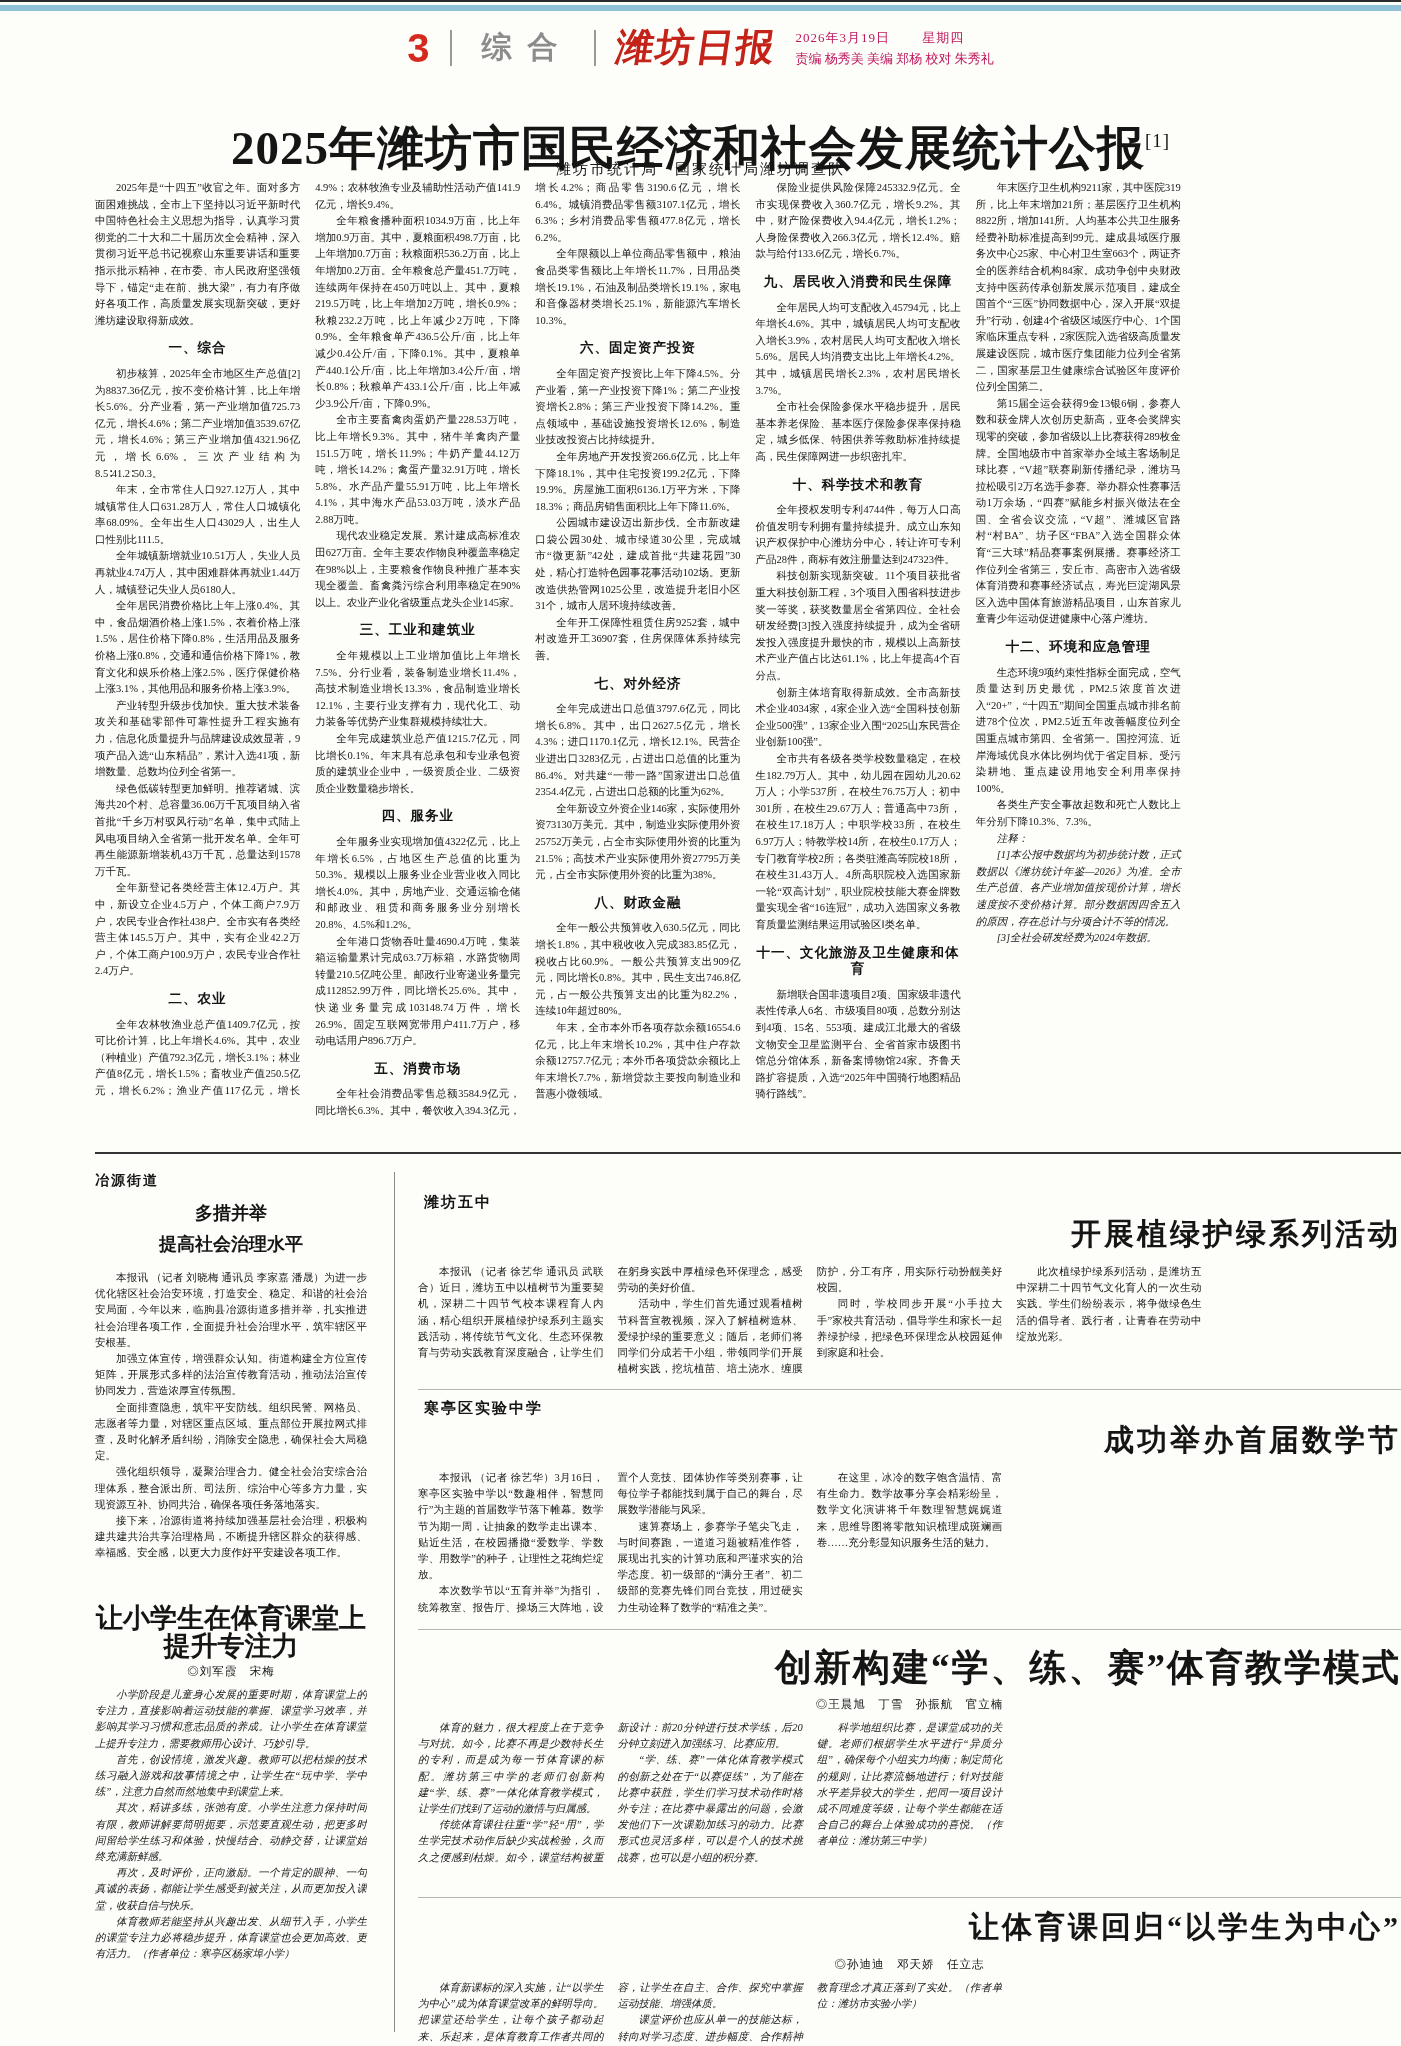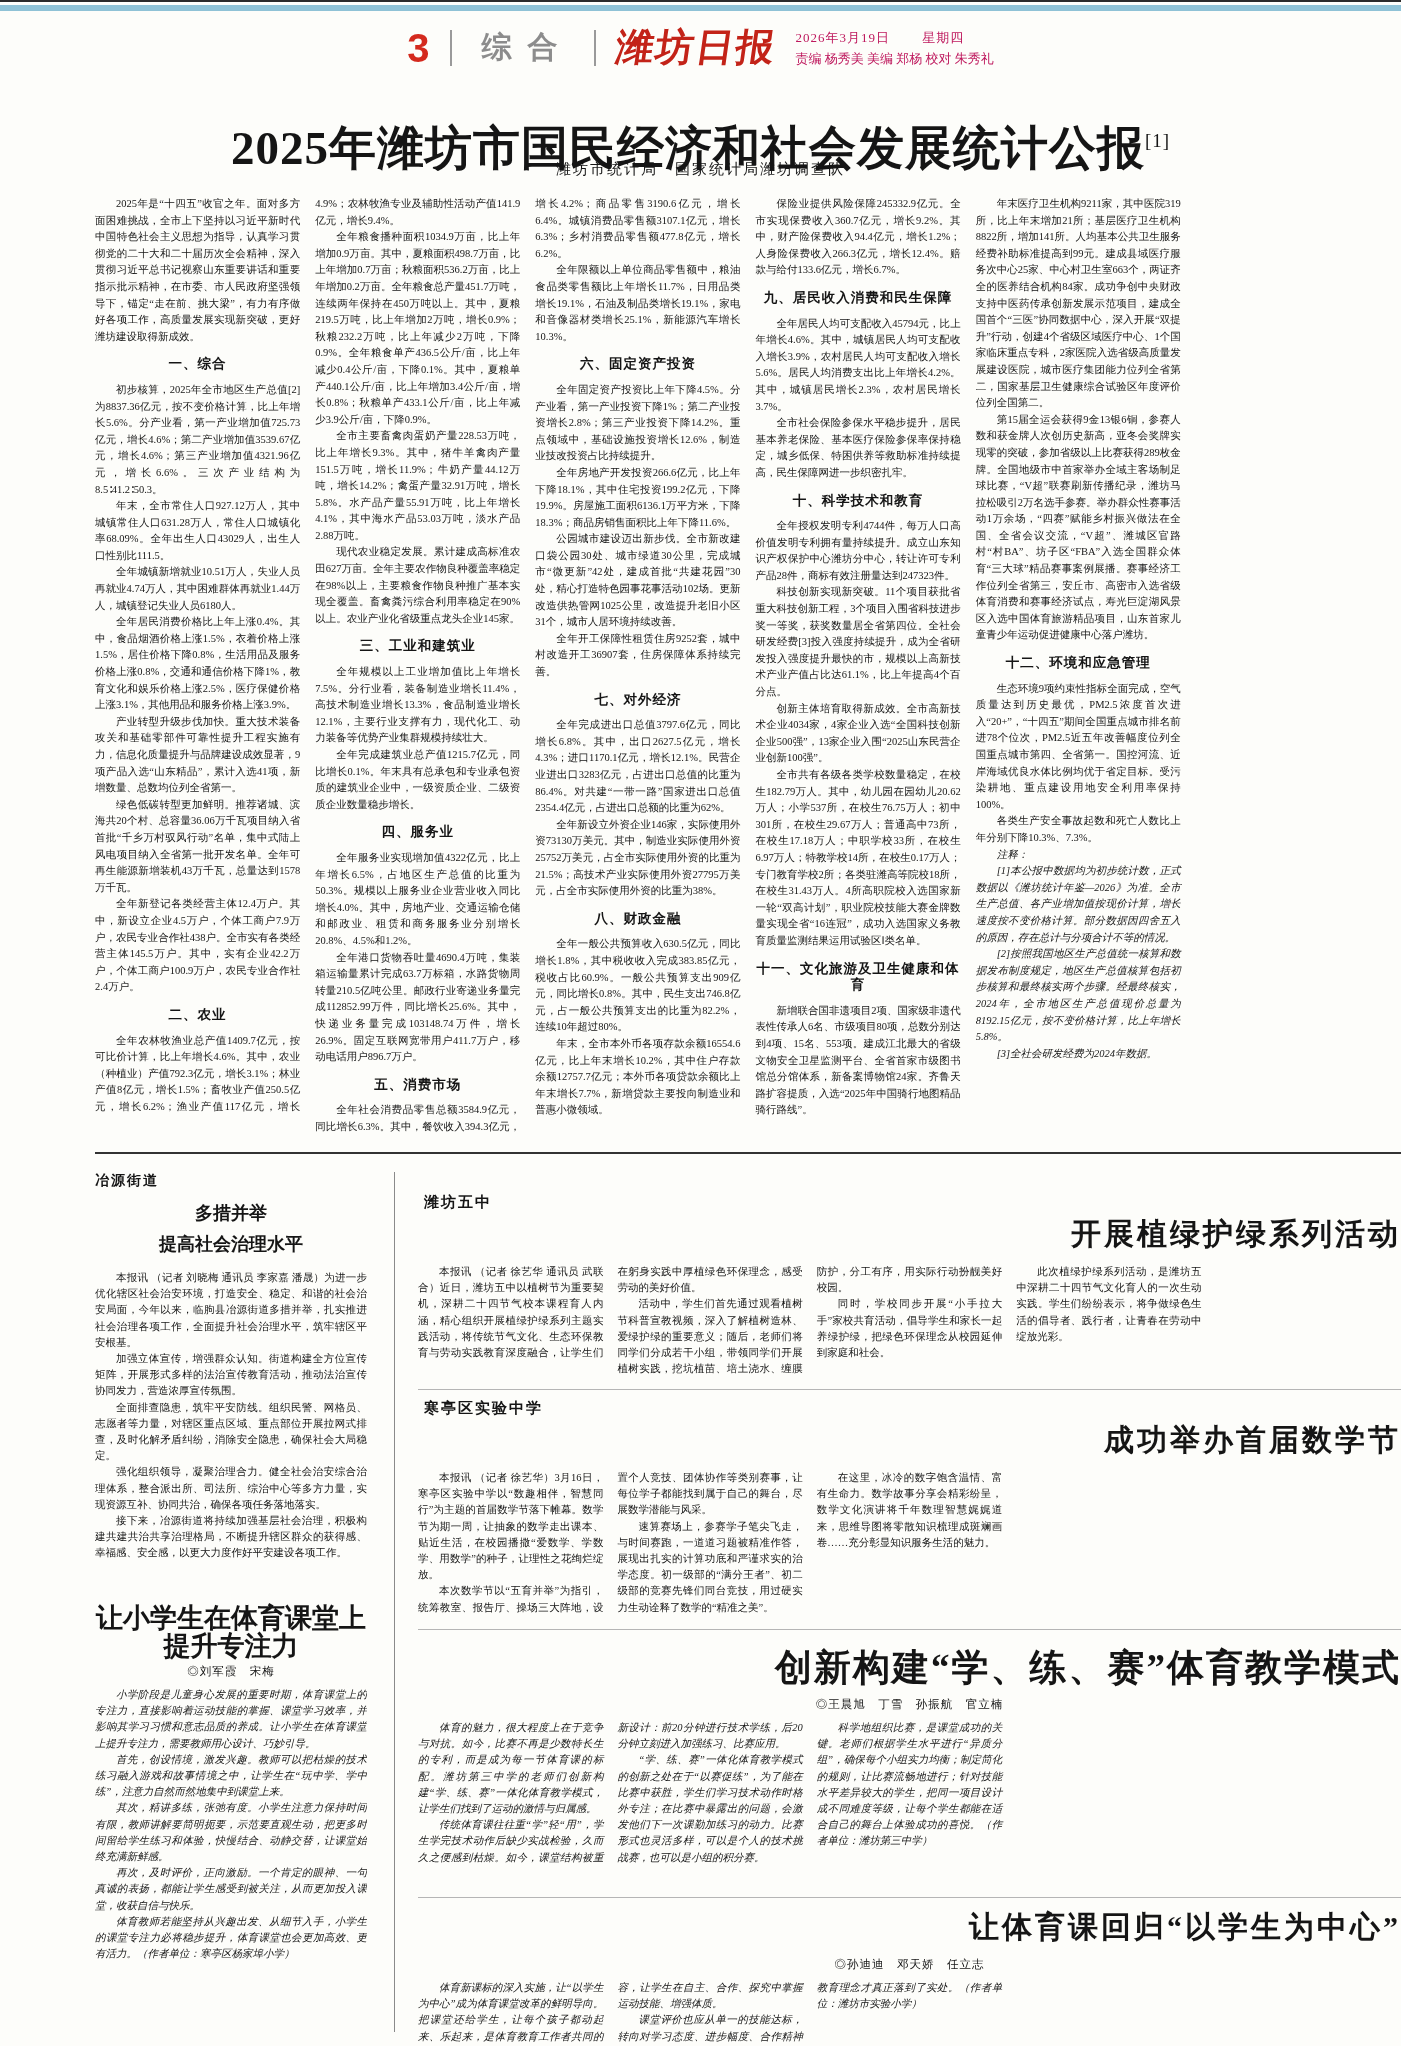--- a/index.html
+++ b/index.html
@@ -17,21 +17,21 @@
            font-family:"Liberation Sans",sans-serif;padding-left:10px;}
   .paper{color:#c32318;font-size:38px;font-weight:bold;transform:skewX(-8deg);letter-spacing:2px;}
   .meta{font-size:13px;line-height:21px;color:#be185d;}
   .meta .d{letter-spacing:1px;}
   
   .main-title{position:absolute;top:86px;left:0;width:100%;text-align:center;font-size:47px;
               font-weight:bold;letter-spacing:1px;white-space:nowrap;}
   .main-title sup{font-size:19px;font-weight:normal;vertical-align:super;}
   .subtitle{position:absolute;top:160px;left:0;width:100%;text-align:center;font-size:15px;letter-spacing:2px;}
   
-  .bulletin{position:absolute;left:95px;top:196px;width:1306px;height:950px;
+  .bulletin{position:absolute;left:95px;top:180px;width:1306px;height:950px;
             column-count:6;column-gap:15px;column-fill:auto;
             font-size:10.5px;line-height:16.6px;text-align:justify;overflow:hidden;}
   .bulletin p{margin:0;}
   .bp{text-indent:2em;}
   .sec-h{text-align:center;font-size:13.5px;font-weight:bold;margin:11px 0 9px;letter-spacing:1px;}
   .note-p{text-indent:2em;font-style:italic;margin:0;}
   .notes-label{text-indent:2em;font-style:italic;}
   
   .divider{position:absolute;left:95px;top:1152px;width:1306px;height:2px;background:#333;}
   
@@ -135,21 +135,20 @@
         <p class="bp">新增联合国非遗项目2项、国家级非遗代表性传承人6名、市级项目80项，总数分别达到4项、15名、553项。建成江北最大的省级文物安全卫星监测平台、全省首家市级图书馆总分馆体系，新备案博物馆24家。齐鲁天路扩容提质，入选“2025年中国骑行地图精品骑行路线”。</p>
         <p class="bp">年末医疗卫生机构9211家，其中医院319所，比上年末增加21所；基层医疗卫生机构8822所，增加141所。人均基本公共卫生服务经费补助标准提高到99元。建成县域医疗服务次中心25家、中心村卫生室663个，两证齐全的医养结合机构84家。成功争创中央财政支持中医药传承创新发展示范项目，建成全国首个“三医”协同数据中心，深入开展“双提升”行动，创建4个省级区域医疗中心、1个国家临床重点专科，2家医院入选省级高质量发展建设医院，城市医疗集团能力位列全省第二，国家基层卫生健康综合试验区年度评价位列全国第二。</p>
         <p class="bp">第15届全运会获得9金13银6铜，参赛人数和获金牌人次创历史新高，亚冬会奖牌实现零的突破，参加省级以上比赛获得289枚金牌。全国地级市中首家举办全域主客场制足球比赛，“V超”联赛刷新传播纪录，潍坊马拉松吸引2万名选手参赛。举办群众性赛事活动1万余场，“四赛”赋能乡村振兴做法在全国、全省会议交流，“V超”、潍城区官路村“村BA”、坊子区“FBA”入选全国群众体育“三大球”精品赛事案例展播。赛事经济工作位列全省第三，安丘市、高密市入选省级体育消费和赛事经济试点，寿光巨淀湖风景区入选中国体育旅游精品项目，山东首家儿童青少年运动促进健康中心落户潍坊。</p>
         <h3 class="sec-h">十二、环境和应急管理</h3>
         <p class="bp">生态环境9项约束性指标全面完成，空气质量达到历史最优，PM2.5浓度首次进入“20+”，“十四五”期间全国重点城市排名前进78个位次，PM2.5近五年改善幅度位列全国重点城市第四、全省第一。国控河流、近岸海域优良水体比例均优于省定目标。受污染耕地、重点建设用地安全利用率保持100%。</p>
         <p class="bp">各类生产安全事故起数和死亡人数比上年分别下降10.3%、7.3%。</p>
       </div>
     <p class="notes-label">注释：</p>
     <div>
         <p class="note-p">[1]本公报中数据均为初步统计数，正式数据以《潍坊统计年鉴—2026》为准。全市生产总值、各产业增加值按现价计算，增长速度按不变价格计算。部分数据因四舍五入的原因，存在总计与分项合计不等的情况。</p>
-        <p class="note-p">[2]按照我国地区生产总值统一核算和数据发布制度规定，地区生产总值核算包括初步核算和最终核实两个步骤。经最终核实，2024年，全市地区生产总值现价总量为8192.15亿元，按不变价格计算，比上年增长5.8%。</p>
         <p class="note-p">[3]全社会研发经费为2024年数据。</p>
       </div>
   </div>
 
   <div class="divider"></div>
   <div class="vrule"></div>
 
   <div class="colL">
     <div>
       <div class="kicker">冶源街道</div>

